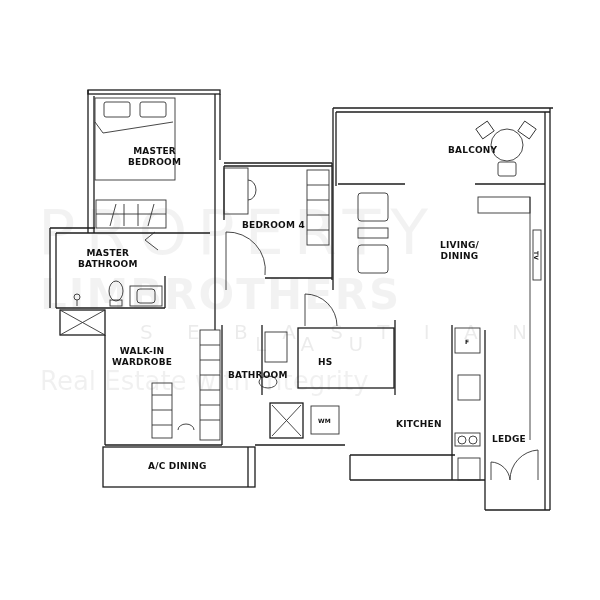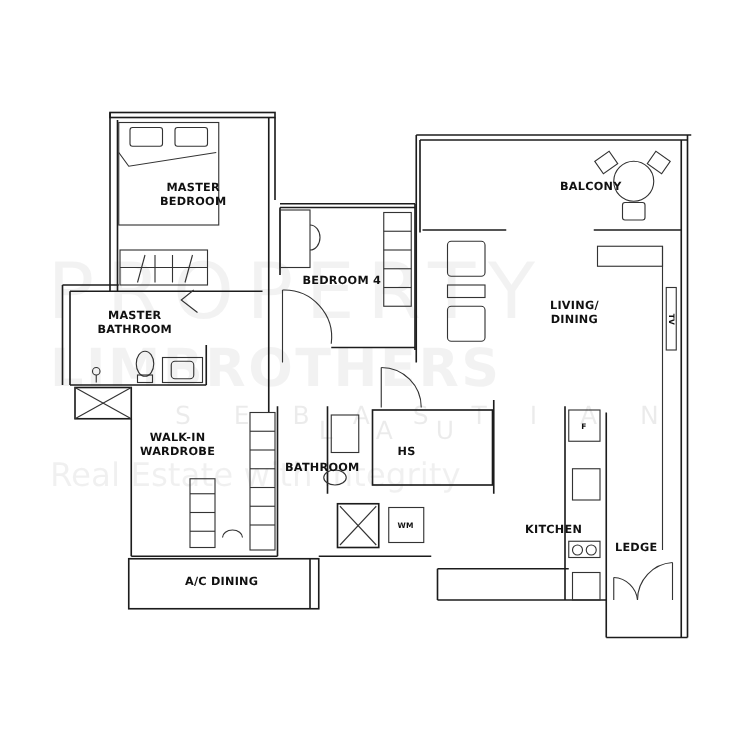--- a/index.html
+++ b/index.html
@@ -163,19 +163,19 @@
 </svg>
 
 <div class="lbl" style="left:128px;top:146px;">MASTER<br>BEDROOM</div>
 <div class="lbl" style="left:78px;top:248px;">MASTER<br>BATHROOM</div>
 <div class="lbl" style="left:242px;top:220px;">BEDROOM 4</div>
 <div class="lbl" style="left:412px;top:145px;padding-left:36px;">BALCONY</div>
 <div class="lbl" style="left:440px;top:240px;">LIVING/<br>DINING</div>
 <div class="lbl" style="left:112px;top:346px;">WALK-IN<br>WARDROBE</div>
 <div class="lbl" style="left:228px;top:370px;">BATHROOM</div>
 <div class="lbl" style="left:318px;top:357px;">HS</div>
-<div class="lbl" style="left:396px;top:419px;margin-left:24px;">KITCHEN</div>
+<div class="lbl" style="left:396px;top:419px;">KITCHEN</div>
 <div class="lbl" style="left:492px;top:434px;">LEDGE</div>
 <div class="lbl" style="left:148px;top:461px;">A/C DINING</div>
 
 <div class="lbl sm" style="left:318px;top:417px;">WM</div>
 <div class="lbl sm" style="left:465px;top:338px;">F</div>
 <div class="lbl sm" style="left:532px;top:252px;transform:rotate(90deg);">TV</div>
 
 </body></html>

